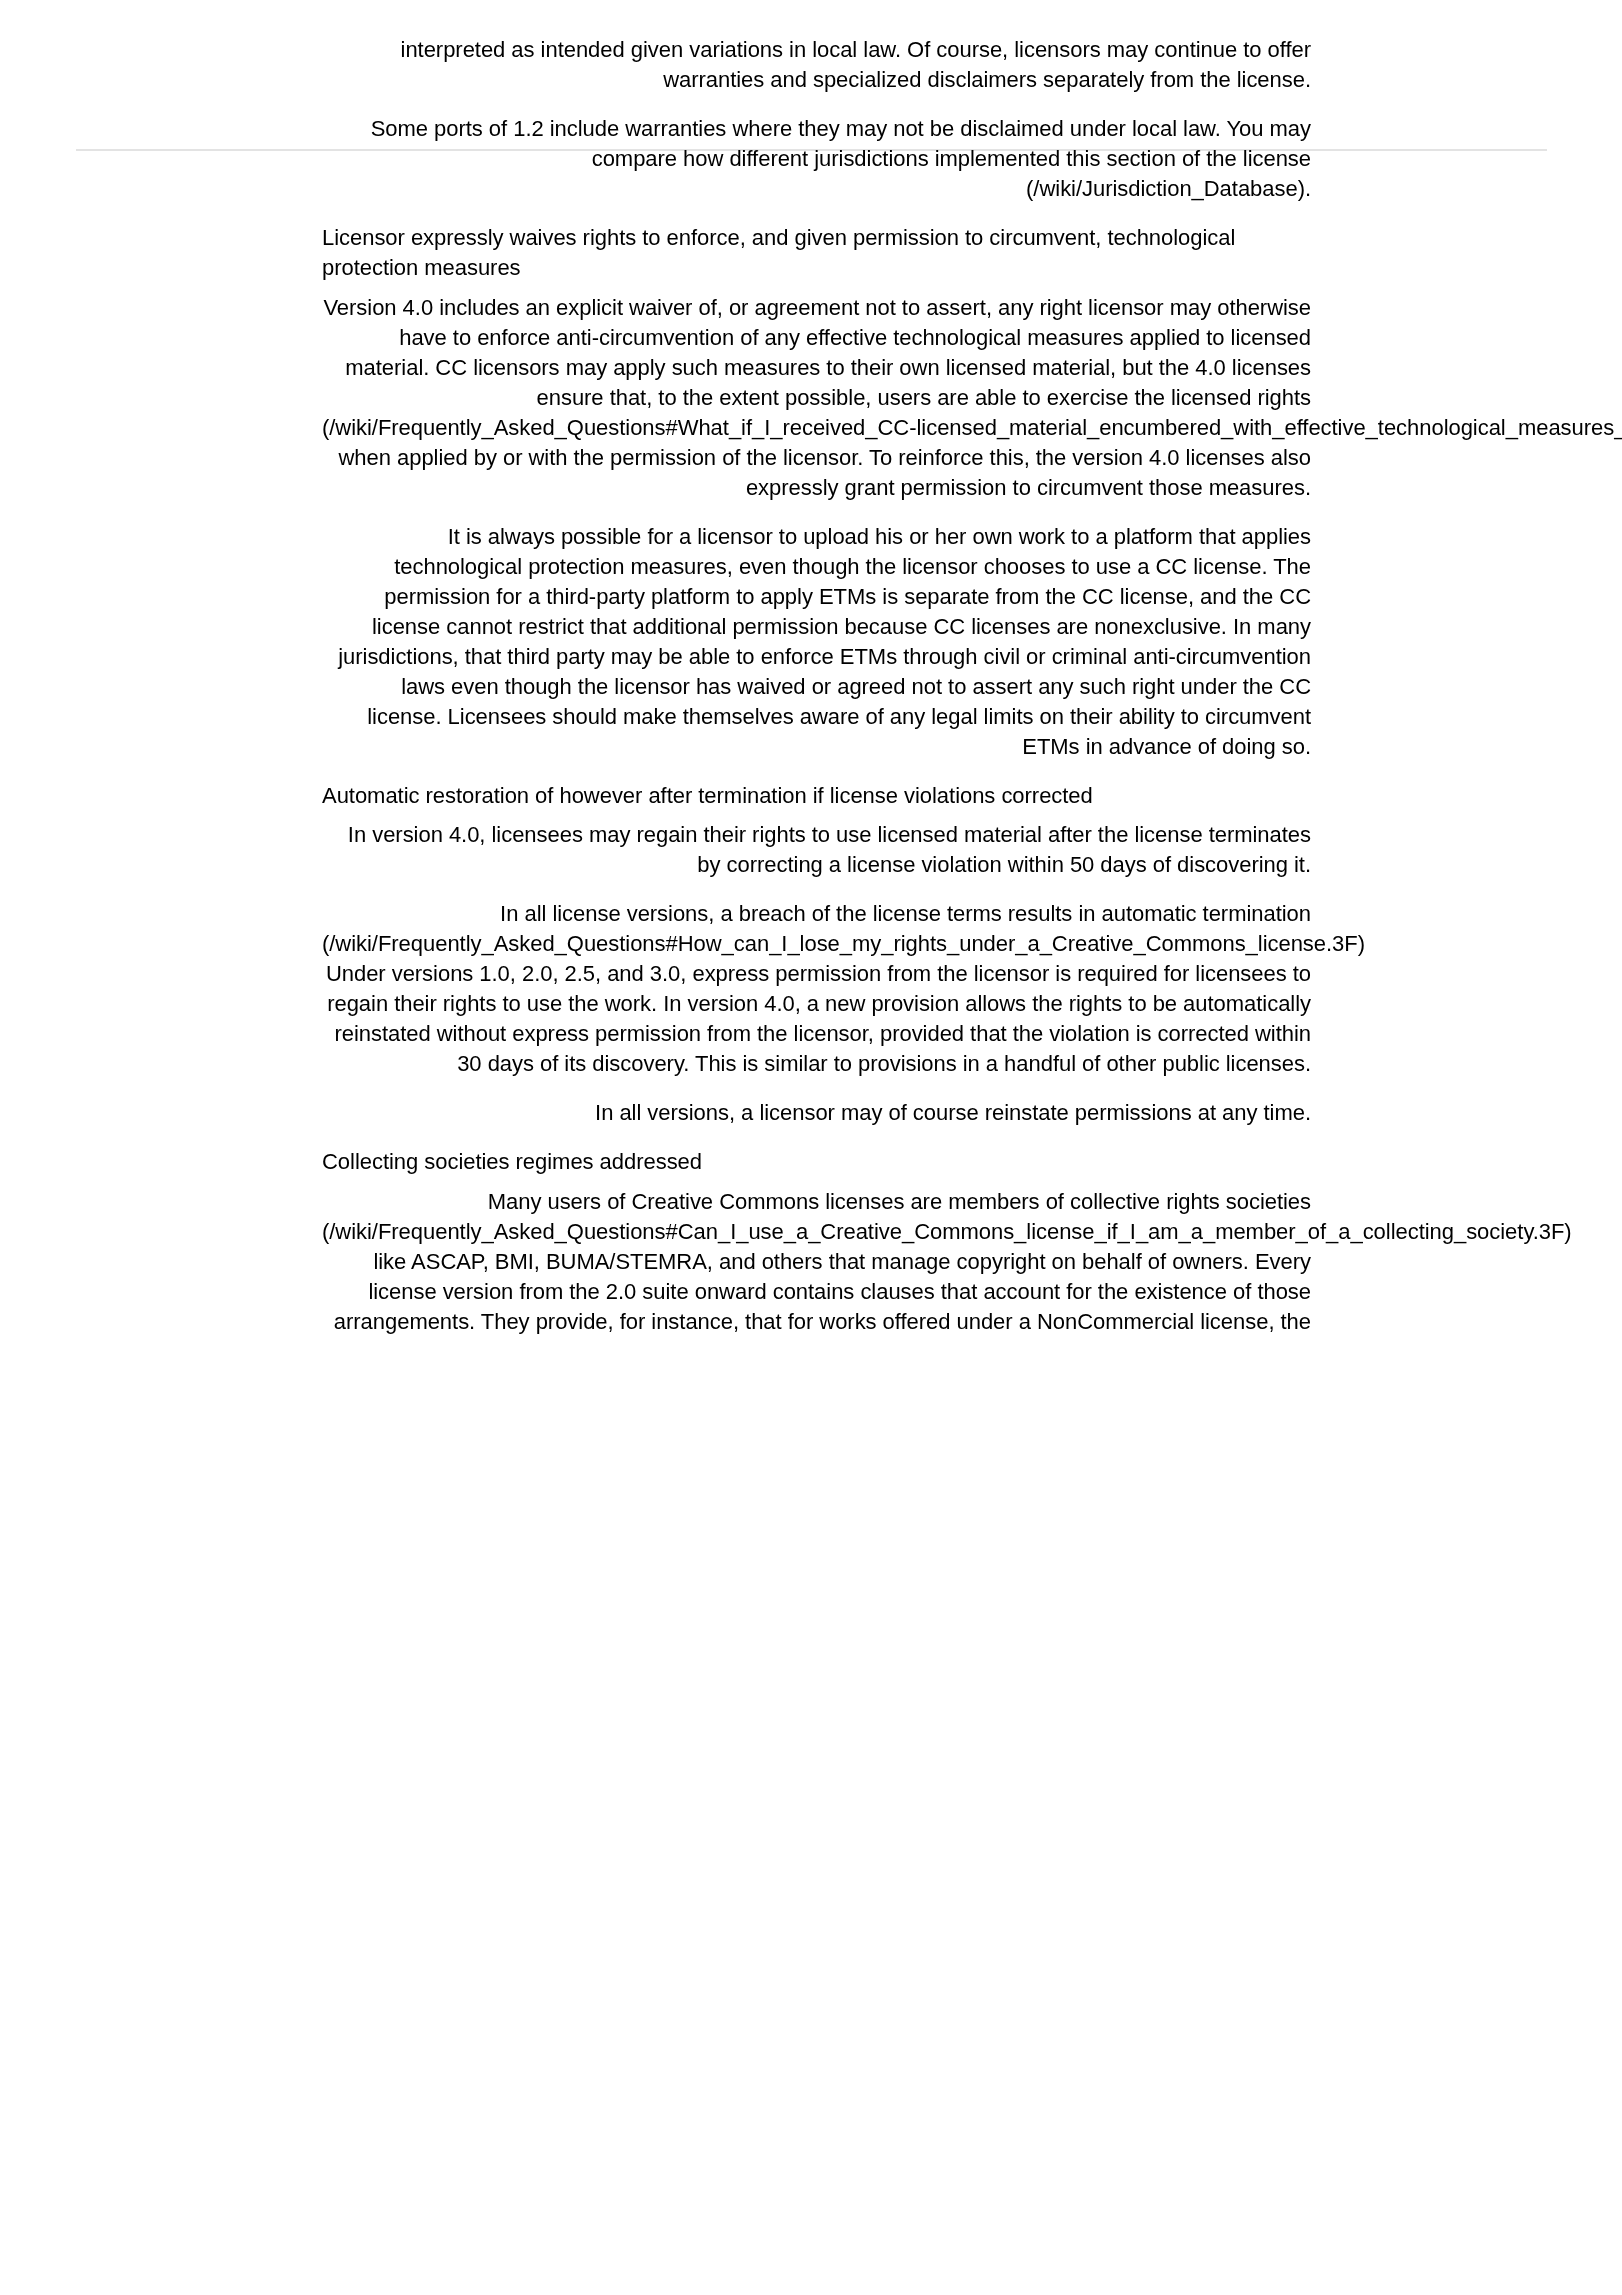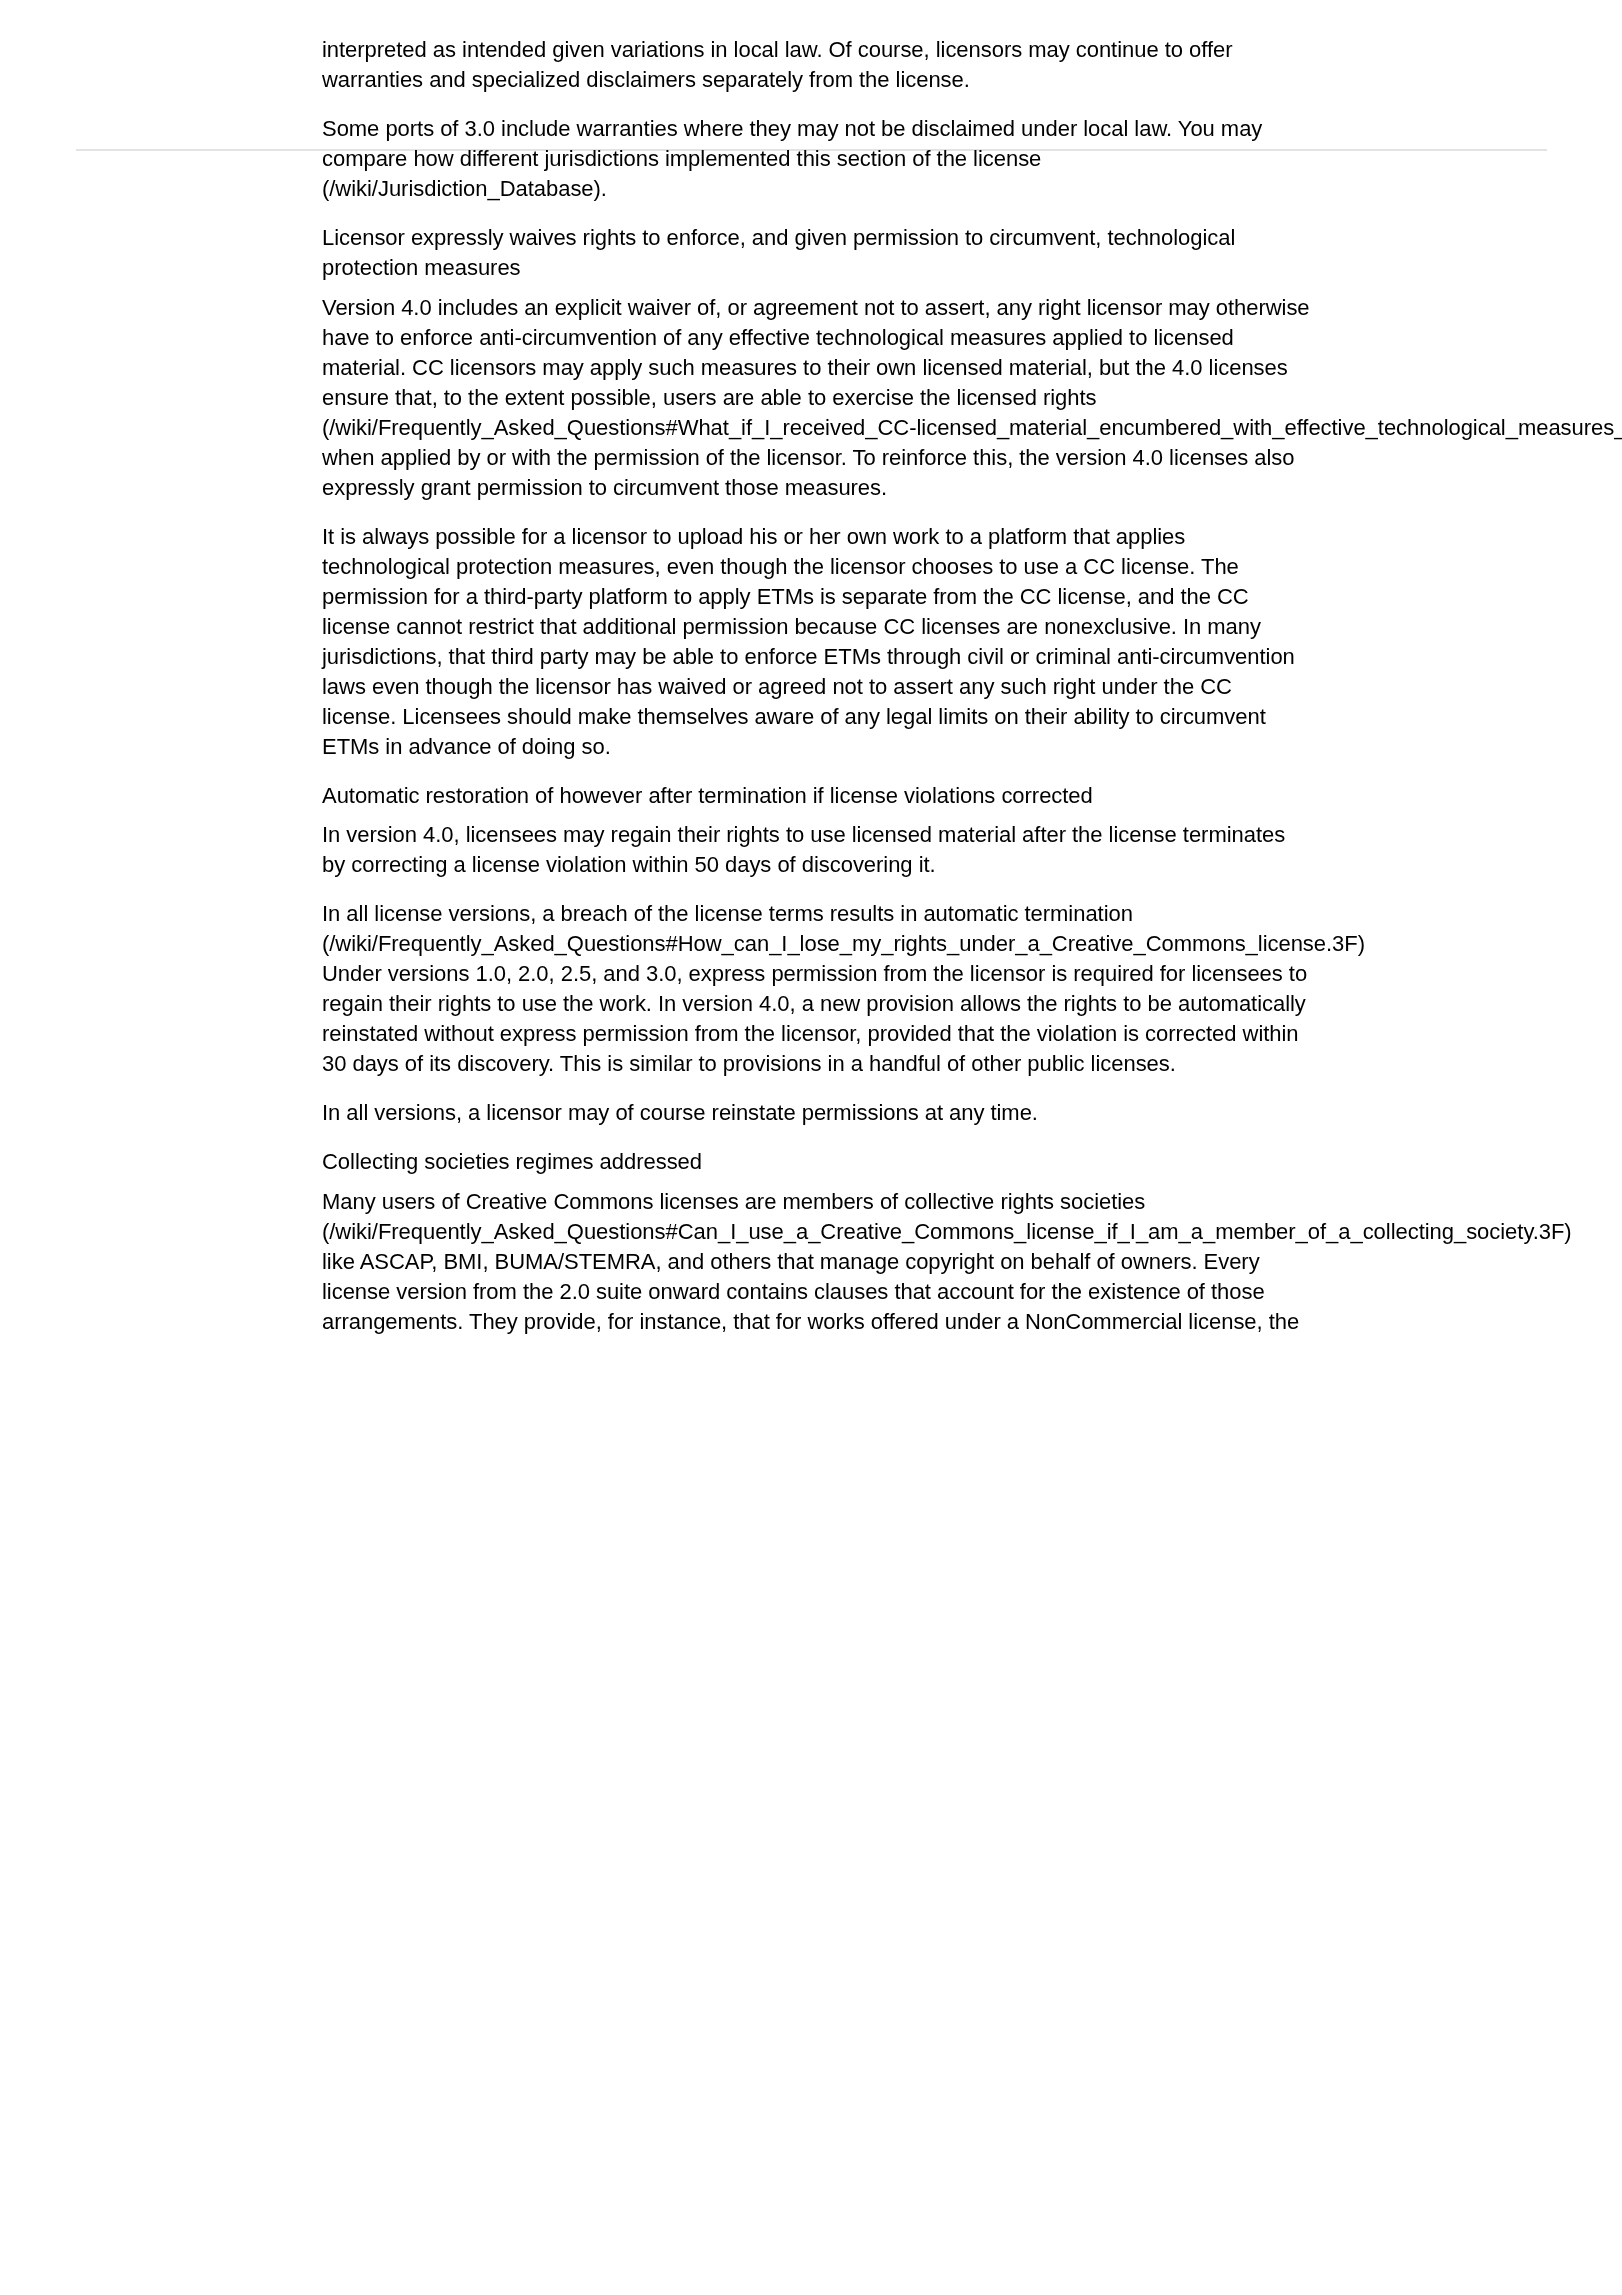--- a/index.html
+++ b/index.html
@@ -36,21 +36,21 @@
     z-index: 1;
   }
 
   .para {
     font-size: 22px;
     line-height: 30px;
     margin: 0 0 19px 0;
     white-space: normal;
     word-break: normal;
     overflow-wrap: normal;
-    text-align: left;
+    text-align: right;
     letter-spacing: -0.04px;
   }
 
   
   .heading {
     font-size: 22px;
     line-height: 30px;
     margin: 0 0 9.5px 0;
     letter-spacing: -0.04px;
   }
@@ -65,21 +65,21 @@
 </style>
 </head>
 <body>
 
 <div id="section-rule"></div>
 
 <div id="doc-body">
 
   <p class="para">interpreted as intended given variations in local law. Of course, licensors may continue to offer warranties and specialized disclaimers separately from the license.</p>
 
-  <p class="para">Some ports of 3.0 include warranties where they may not be disclaimed under local law. You may compare how different jurisdictions implemented this section of the license (/wiki/Jurisdiction_Database).</p>
+  <p class="para">Some ports of 1.2 include warranties where they may not be disclaimed under local law. You may compare how different jurisdictions implemented this section of the license (/wiki/Jurisdiction_Database).</p>
 
   <p class="heading">Licensor expressly waives rights to enforce, and given permission to circumvent, technological protection measures</p>
 
   <p class="para"><span>Version 4.0 includes an explicit waiver of, or agreement not to assert, any right licensor may otherwise have to enforce anti-circumvention of any effective technological measures applied to licensed material. CC licensors may apply such measures to their own licensed material, but the 4.0 licenses ensure that, to the extent possible, users are able to exercise the licensed rights </span><span class="overflow-token">(/wiki/Frequently_Asked_Questions#What_if_I_received_CC-licensed_material_encumbered_with_effective_technological_measures_.28such_as_DRM.29.3F)</span><span> when applied by or with the permission of the licensor. To reinforce this, the version 4.0 licenses also expressly grant permission to circumvent those measures.</span></p>
 
   <p class="para">It is always possible for a licensor to upload his or her own work to a platform that applies technological protection measures, even though the licensor chooses to use a CC license. The permission for a third-party platform to apply ETMs is separate from the CC license, and the CC license cannot restrict that additional permission because CC licenses are nonexclusive. In many jurisdictions, that third party may be able to enforce ETMs through civil or criminal anti-circumvention laws even though the licensor has waived or agreed not to assert any such right under the CC license. Licensees should make themselves aware of any legal limits on their ability to circumvent ETMs in advance of doing so.</p>
 
 
   <p class="heading">Automatic restoration of however after termination if license violations corrected</p>
 

